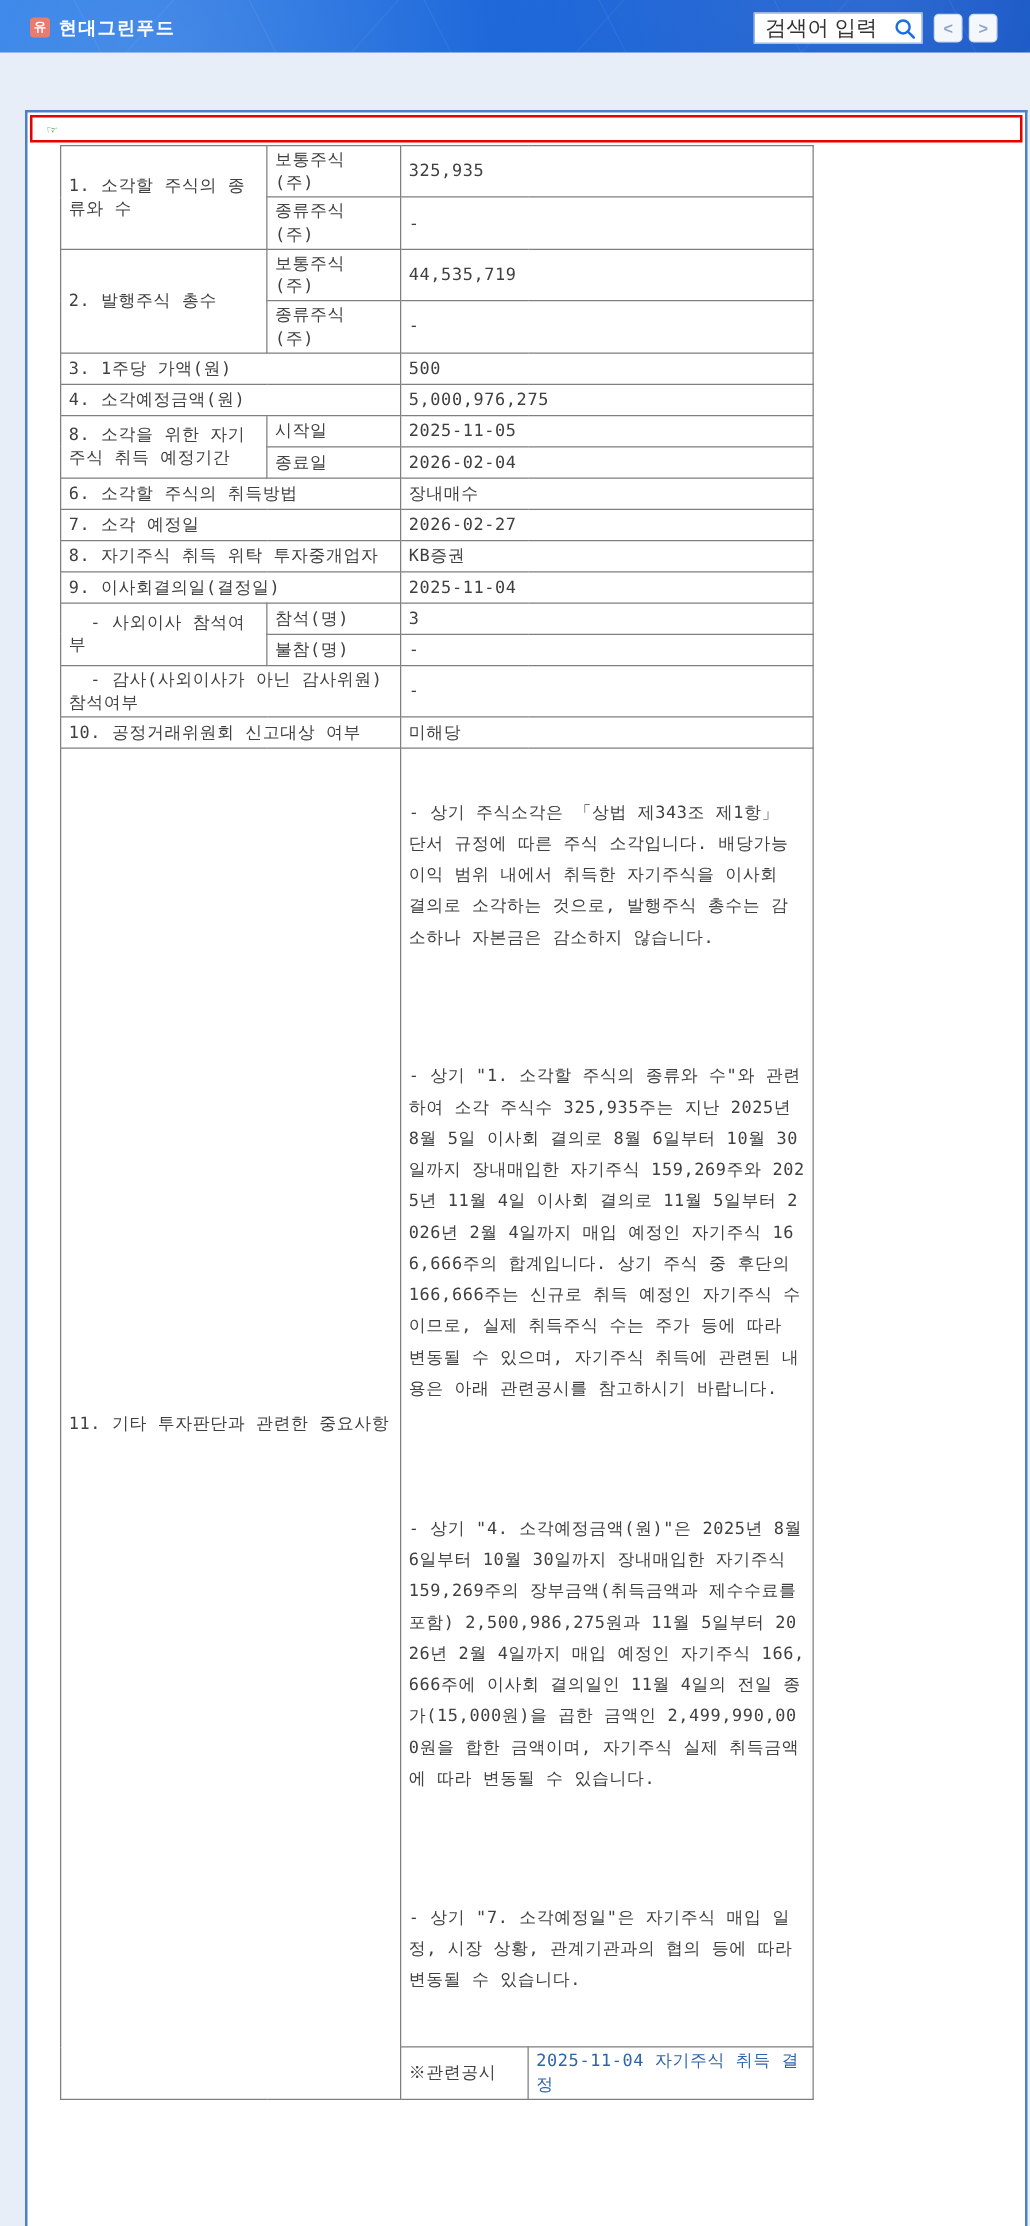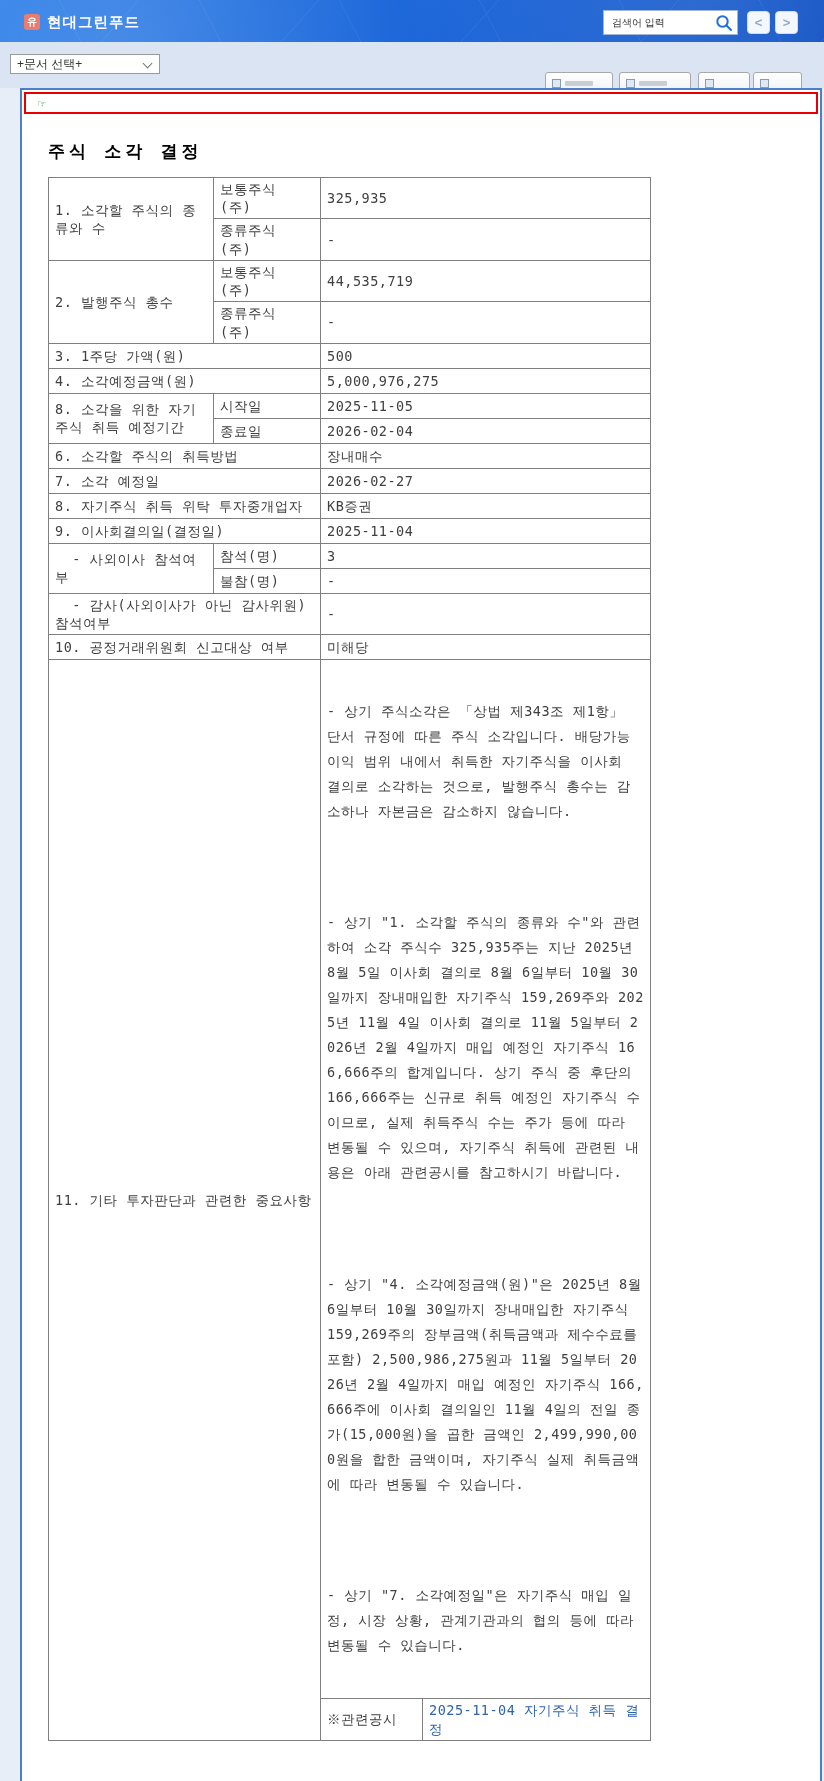--- a/index.html
+++ b/index.html
@@ -24,21 +24,21 @@
     position:absolute; left:24px; top:14px; width:16px; height:16px; border-radius:3px;
     background:#e97c6d; color:#fff; font-size:10px; font-weight:bold;
     display:flex; align-items:center; justify-content:center; z-index:2;
   }
   .company{ position:absolute; left:47px; top:13px; color:#fff; font-size:14.5px; font-weight:bold; letter-spacing:1px; z-index:2; }
   .radio-group{ position:absolute; left:408px; top:0; height:42px; display:flex; align-items:center; gap:8px; z-index:2; }
   .radio-ring{ width:13px; height:13px; border:3px solid #fff; border-radius:50%; background:transparent; }
   .radio-dot{ width:12px; height:12px; border-radius:50%; background:#fff; }
   .radio-label{ color:#fff; font-size:12.5px; margin-right:10px; letter-spacing:.5px; }
   .search-wrap{ position:absolute; left:603px; top:10px; width:135px; height:25px; background:#fff; border:1px solid #9fb6d8; z-index:2; }
-  .search-wrap input{ width:104px; height:100%; border:0; outline:none; padding:0 0 0 8px; font-size:10px; color:#a21caf; font-family:inherit; background:transparent; }
+  .search-wrap input{ width:104px; height:100%; border:0; outline:none; padding:0 0 0 8px; font-size:17px; color:#a21caf; font-family:inherit; background:transparent; }
   .search-wrap input::placeholder{ color:#333; opacity:1; }
   .search-icon{ position:absolute; right:4px; top:3px; width:18px; height:18px; cursor:pointer; }
   .navbtn{
     position:absolute; top:11px; width:23px; height:23px; border-radius:4px;
     background:#f4f8fd; border:1px solid #cfdcee; color:#8fa9cc; font-size:13px; font-weight:bold;
     display:flex; align-items:center; justify-content:center; z-index:2; cursor:pointer;
   }
   .navbtn.prev{ left:747px; } .navbtn.next{ left:775px; }
 
   
@@ -109,48 +109,27 @@
       </svg>
     </div>
     <div class="navbtn prev">
       <span>&lt;</span>
     </div>
     <div class="navbtn next">
       <span>&gt;</span>
     </div>
   </div>
 
-  <div class="subbar">
-    <div class="doc-select">
-      <span>+문서 선택+</span>
-      <span class="chev"></span>
-    </div>
-    <div class="clipbtn b1">
-        <span class="mini"></span>
-        <span class="bar"></span>
-      </div>
-    <div class="clipbtn b2">
-        <span class="mini"></span>
-        <span class="bar"></span>
-      </div>
-    <div class="clipbtn b3">
-        <span class="mini"></span>
-      </div>
-    <div class="clipbtn b4">
-        <span class="mini"></span>
-      </div>
-  </div>
 
   <div class="doc-frame">
 
     <div class="notice">
       <span class="hand">☞</span>
     </div>
 
-    <div class="doc-title">주식 소각 결정</div>
 
     <table class="disclosure">
       <colgroup>
           <col style="width:165px">
           <col style="width:107px">
           <col style="width:102px">
           <col style="width:228px">
         </colgroup>
 
       <tbody>

